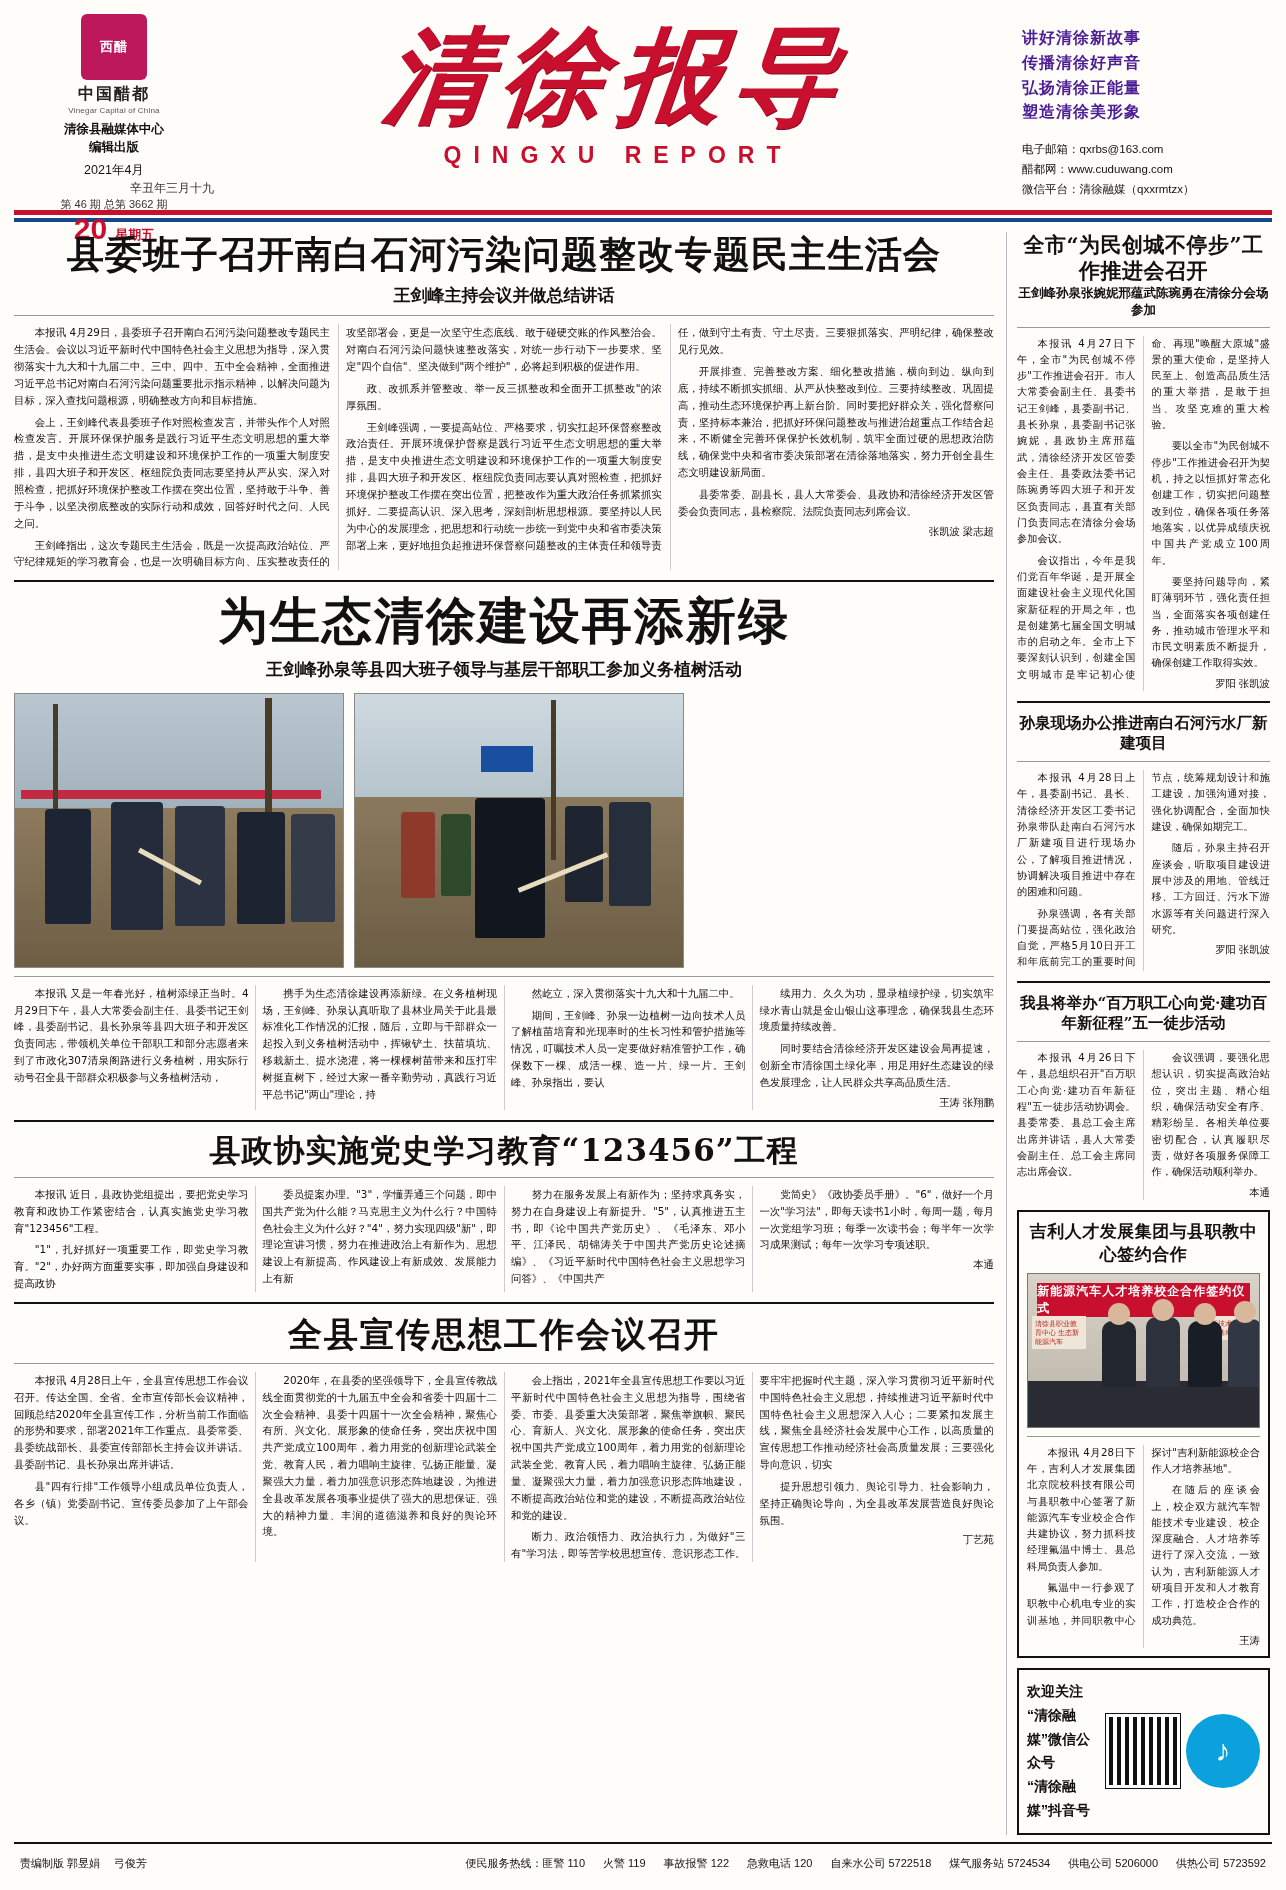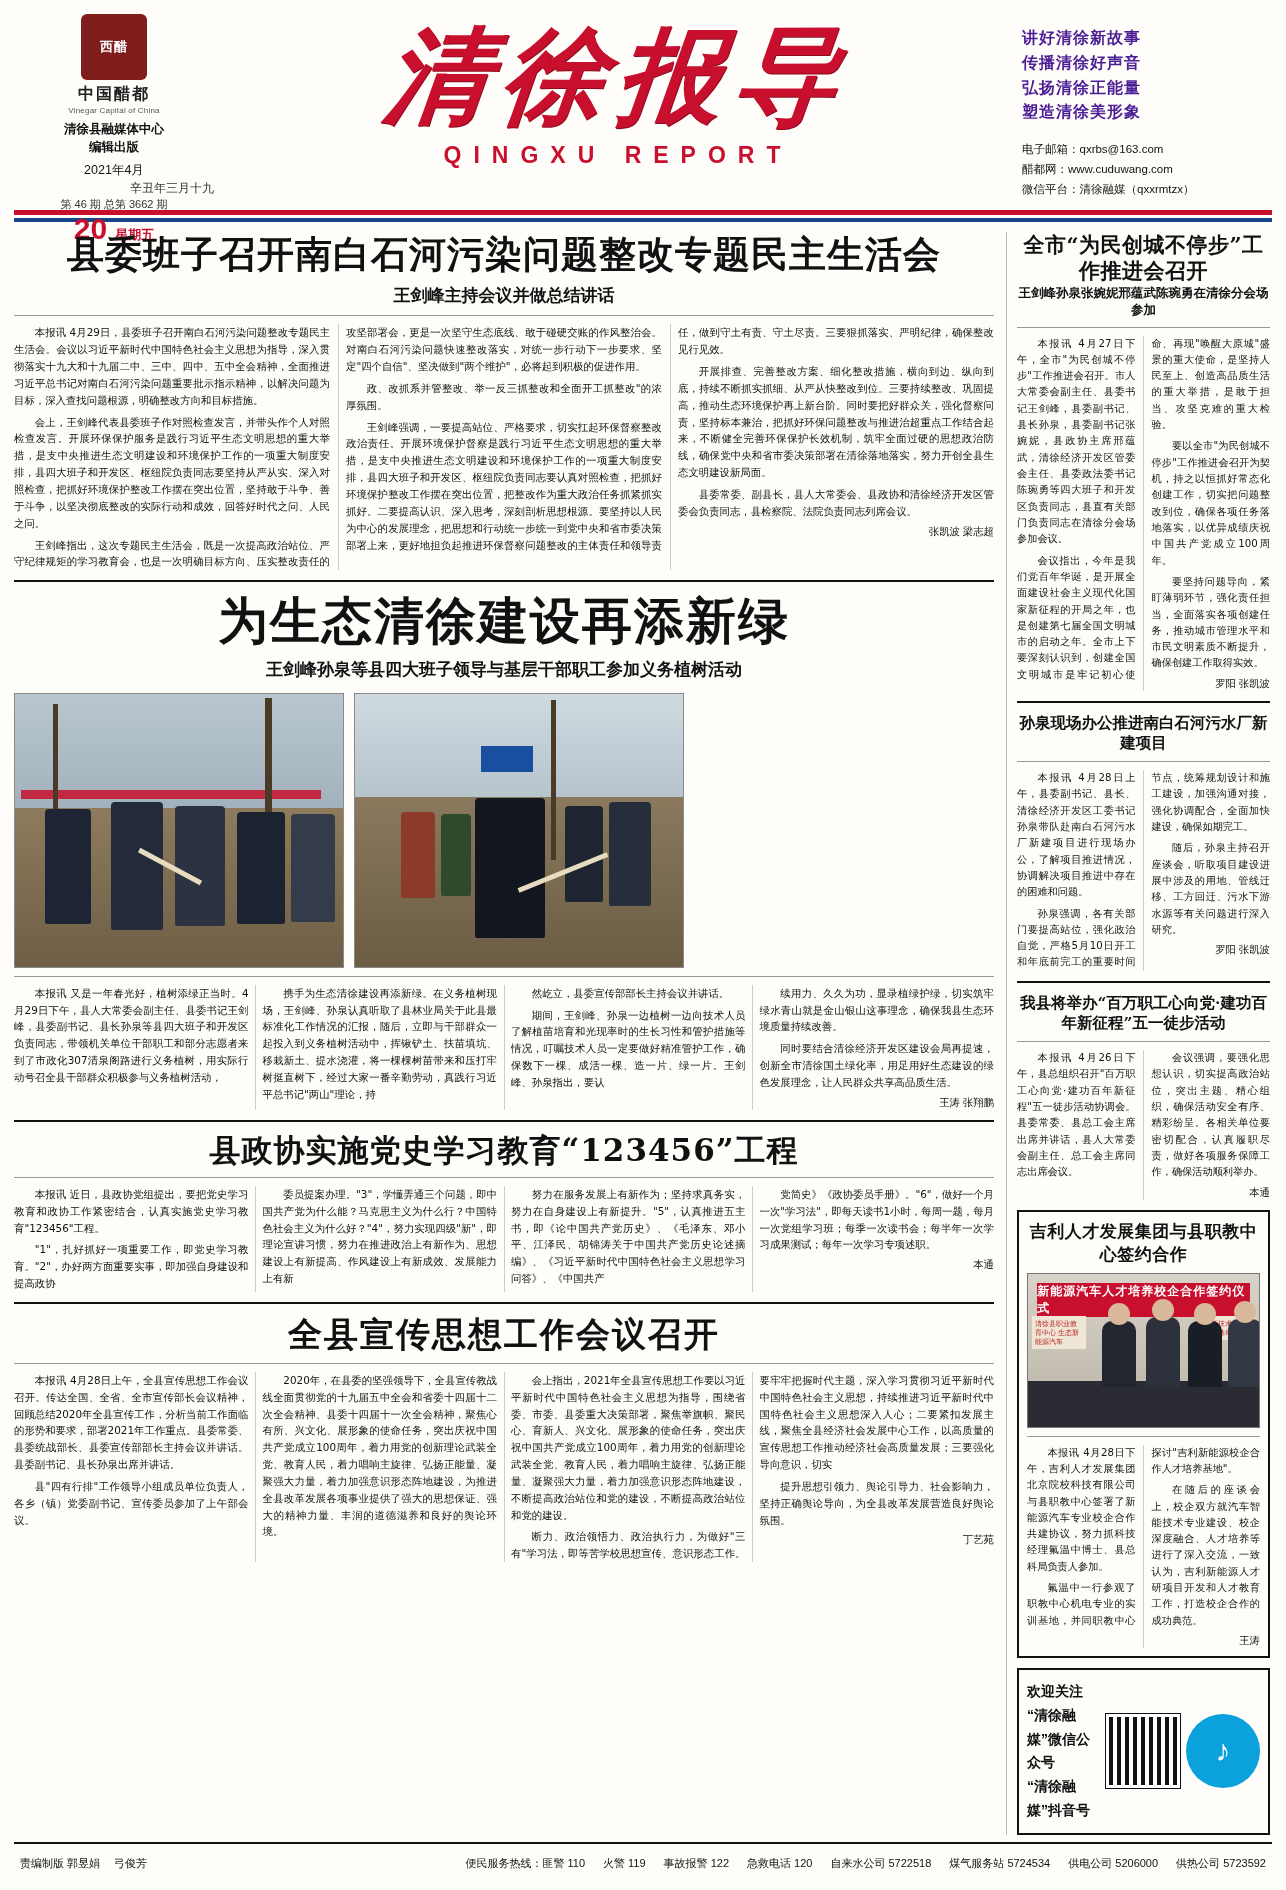--- a/index.html
+++ b/index.html
@@ -11,21 +11,21 @@
     color:#111;
     overflow:hidden;
   }
   .page { position:relative; width:1286px; height:1890px; padding:0 14px; }
 
   
   .masthead { display:flex; align-items:flex-start; height:208px; padding-top:8px; }
   .mast-left { width:200px; text-align:center; padding-top:6px; }
   .logo-badge {
     width:66px; height:66px; margin:0 auto 4px; border-radius:6px;
-    background:#7f1d1d; color:#fff; font-size:13px; line-height:1.05;
+    background:#be185d; color:#fff; font-size:13px; line-height:1.05;
     display:flex; align-items:center; justify-content:center; font-weight:bold;
     letter-spacing:1px; padding:6px;
   }
   .logo-cn { font-size:16px; font-weight:bold; color:#222; letter-spacing:2px; }
   .logo-en { font-size:8px; color:#555; letter-spacing:.2px; margin-top:1px; }
   .mast-left .unit { font-size:12.5px; font-weight:bold; margin-top:5px; line-height:1.45; }
   .mast-left .date { font-size:12.5px; margin-top:5px; line-height:1.5; }
   .mast-left .lunar { font-size:12px; color:#333;text-align:right; }
   .mast-left .issue { font-size:11px; color:#333; }
   .daynum-row { display:flex; align-items:baseline; justify-content:center; gap:8px; margin-top:2px; }
@@ -249,21 +249,21 @@
             <div style="position:absolute;left:160px;top:176px;width:96px;height:5px;background:#e8dcc0;transform:rotate(-22deg);"></div>
           </div>
 
           <div style="flex:1"></div>
         </div>
 
         <div class="hr-thin"></div>
         <div class="cols4">
           <p class="art">本报讯  又是一年春光好，植树添绿正当时。4月29日下午，县人大常委会副主任、县委书记王剑峰，县委副书记、县长孙泉等县四大班子和开发区负责同志，带领机关单位干部职工和部分志愿者来到了市政化307清泉阁路进行义务植树，用实际行动号召全县干部群众积极参与义务植树活动，</p>
           <p class="art">携手为生态清徐建设再添新绿。在义务植树现场，王剑峰、孙泉认真听取了县林业局关于此县最标准化工作情况的汇报，随后，立即与干部群众一起投入到义务植树活动中，挥锹铲土、扶苗填坑、移栽新土、提水浇灌，将一棵棵树苗带来和压打牢树挺直树下，经过大家一番辛勤劳动，真践行习近平总书记"两山"理论，持</p>
-          <p class="art">然屹立，县委宣传部部长主持会议并讲话。</p>
+          <p class="art">然屹立，深入贯彻落实十九大和十九届二中。</p>
           <p class="art">期间，王剑峰、孙泉一边植树一边向技术人员了解植苗培育和光现率时的生长习性和管护措施等情况，叮嘱技术人员一定要做好精准管护工作，确保数下一棵、成活一棵、造一片、绿一片。王剑峰、孙泉指出，要认</p>
           <p class="art">续用力、久久为功，显录植绿护绿，切实筑牢绿水青山就是金山银山这事理念，确保我县生态环境质量持续改善。</p>
           <p class="art">同时要结合清徐经济开发区建设会局再提速，创新全市清徐国土绿化率，用足用好生态建设的绿色发展理念，让人民群众共享高品质生活。</p>
           <div class="sig">王涛 张翔鹏</div>
         </div>
       </div>
 
       <div class="hr-dark"></div>
 
       <div>

